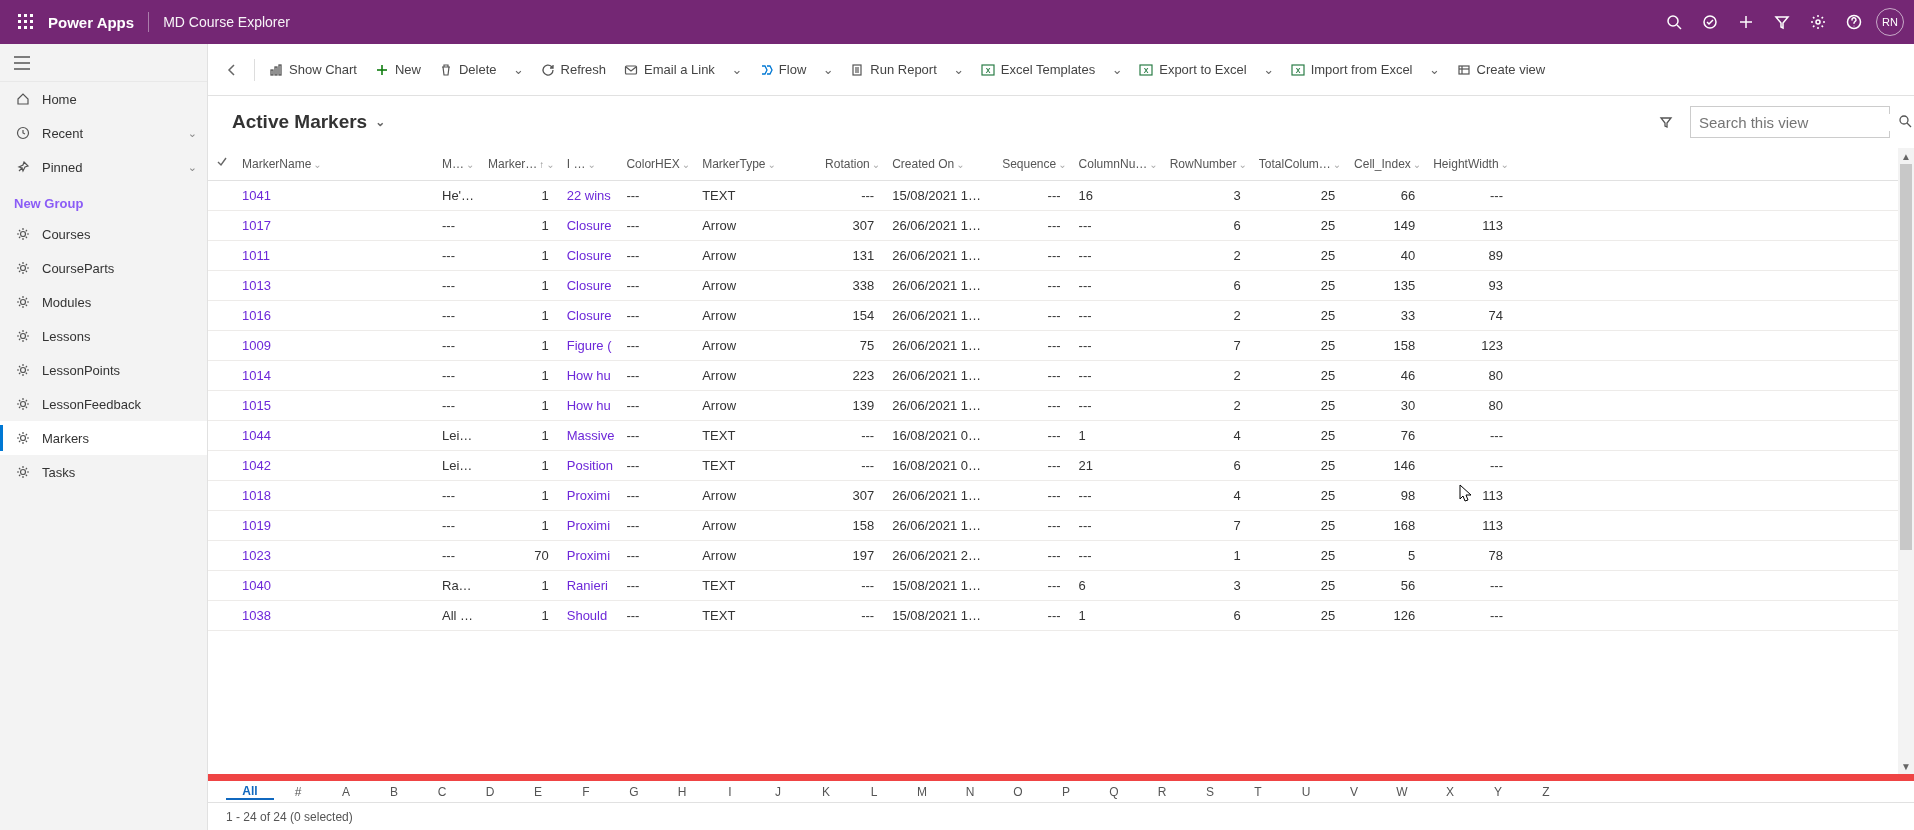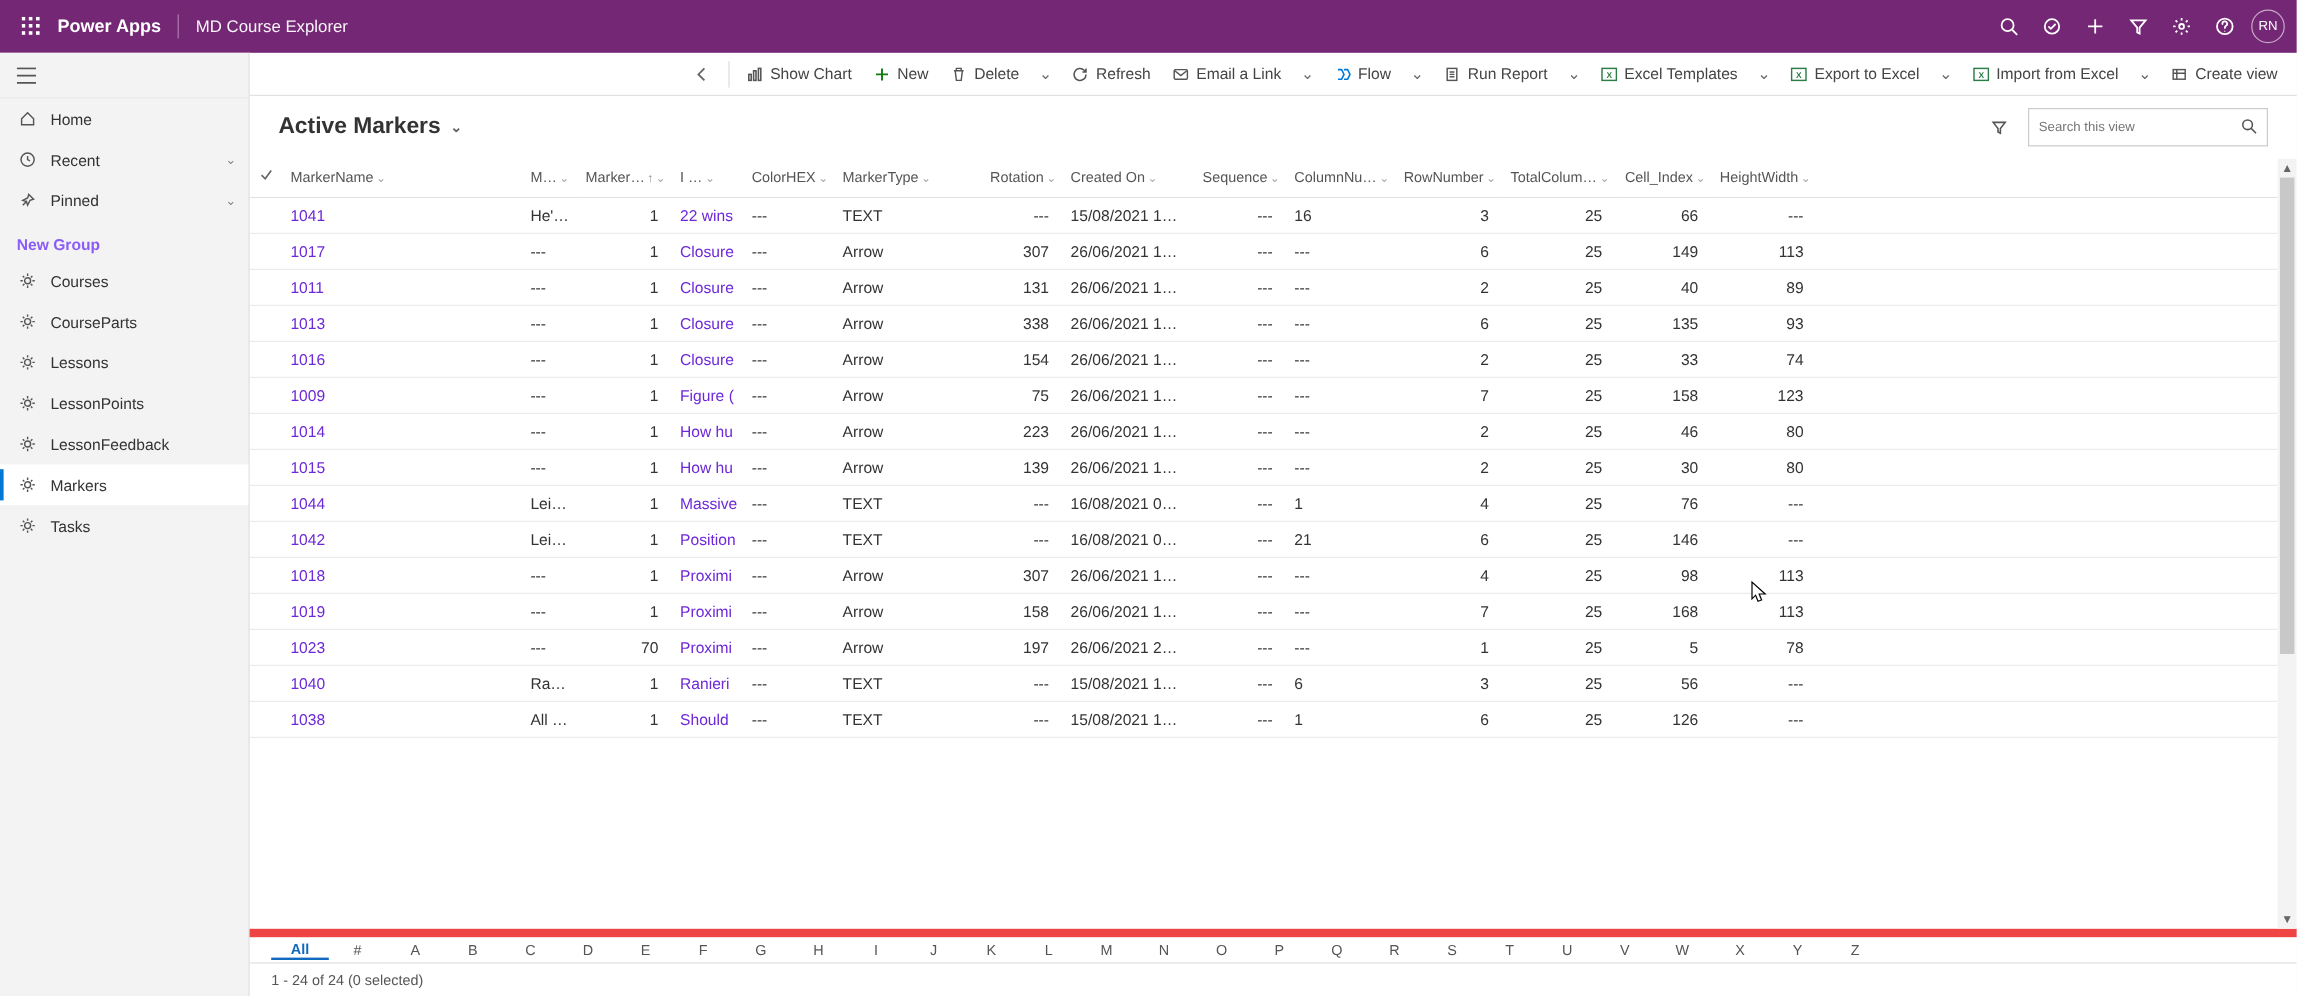--- a/index.html
+++ b/index.html
@@ -21,34 +21,34 @@
   .leftnav { width:208px; background:#f3f3f3; border-right:1px solid #e1e1e1; display:flex; flex-direction:column; font-size:13px; color:#333; }
   .hamburger { height:38px; display:flex; align-items:center; padding-left:14px; border-bottom:1px solid #e8e8e8; cursor:pointer; }
   .navitem { height:34px; display:flex; align-items:center; padding-left:14px; cursor:pointer; position:relative; }
   .navitem .nicon { width:18px; display:flex; justify-content:center; margin-right:10px; color:#555; }
   .navitem .chev { position:absolute; right:10px; color:#888; font-size:11px; }
   .navgroup { padding:12px 14px 6px; font-weight:600; color:#8b5cf6; }
   .navitem.active { background:#fff; }
   .navitem.active::before { content:""; position:absolute; left:0; top:4px; bottom:4px; width:3px; background:#0078d4; }
   
   .main { flex:1; display:flex; flex-direction:column; min-width:0; }
-  .cmdbar { height:36px; border-bottom:1px solid #e1e1e1; display:flex; align-items:center; padding:0 8px; gap:2px;justify-content:flex-end; }
+  .cmdbar { height:52px; border-bottom:1px solid #e1e1e1; display:flex; align-items:center; padding:0 8px; gap:2px; }
   .backbtn { width:32px; height:32px; display:flex; align-items:center; justify-content:center; cursor:pointer; color:#666; }
   .vsplit { width:1px; height:22px; background:#ddd; margin:0 4px; }
   .cmd { height:32px; display:flex; align-items:center; padding:0 8px; cursor:pointer; color:#444; white-space:nowrap; }
   .cmd svg { margin-right:6px; }
   .cmdsplit { width:24px; display:flex; align-items:center; justify-content:center; cursor:pointer; color:#666; }
   
   .viewhdr { height:52px; display:flex; align-items:center; padding:0 24px; }
   .viewtitle { font-size:19px; font-weight:600; color:#333; display:flex; align-items:center; cursor:pointer; }
   .viewtitle .chev { margin-left:8px; font-size:12px; color:#666; }
   .viewhdr .spacer { flex:1; }
   .filterbtn { width:32px; height:32px; display:flex; align-items:center; justify-content:center; cursor:pointer; color:#555; }
   .searchbox { display:flex; align-items:center; border:1px solid #ccc; height:32px; width:200px; margin-left:8px; padding:0 8px; }
-  .searchbox input { border:none; outline:none; flex:1; font-size:11px; }
+  .searchbox input { border:none; outline:none; flex:1; font-size:15px; }
   .searchbox .sicon { color:#555; }
   
   .gridwrap { flex:1; display:flex; overflow:hidden; position:relative; }
   .grid { flex:1; overflow:auto; }
   table { border-collapse:collapse; width:100%; }
   thead th { position:sticky; top:0; background:#fff; font-weight:400; color:#555; text-align:left; height:32px; border-bottom:1px solid #e1e1e1; padding:0 6px; font-size:12px; white-space:nowrap; }
   thead th .hsort { color:#888; margin-left:2px; font-size:10px; }
   thead th .hdd { color:#aaa; margin-left:2px; font-size:10px; }
   tbody td { height:30px; border-bottom:1px solid #edebe9; padding:0 6px; white-space:nowrap; overflow:hidden; text-overflow:ellipsis; font-size:13px; }
   .linkcell { color:#6d28d9; cursor:pointer; }
@@ -200,20 +200,29 @@
             </span>
             <span>CourseParts</span>
           </div>
           <div class="navitem">
             <span class="nicon">
               <svg width="14" height="14" viewBox="0 0 14 14" fill="none" stroke="#555" stroke-width="1.2">
                 <circle cx="7" cy="7" r="2.5"></circle>
                 <path d="M7 1v2M7 11v2M1 7h2M11 7h2M3 3l1.3 1.3M9.7 9.7L11 11M11 3L9.7 4.3M4.3 9.7L3 11"></path>
               </svg>
             </span>
+            <span>Modules</span>
+          </div>
+          <div class="navitem">
+            <span class="nicon">
+              <svg width="14" height="14" viewBox="0 0 14 14" fill="none" stroke="#555" stroke-width="1.2">
+                <circle cx="7" cy="7" r="2.5"></circle>
+                <path d="M7 1v2M7 11v2M1 7h2M11 7h2M3 3l1.3 1.3M9.7 9.7L11 11M11 3L9.7 4.3M4.3 9.7L3 11"></path>
+              </svg>
+            </span>
             <span>Lessons</span>
           </div>
           <div class="navitem">
             <span class="nicon">
               <svg width="14" height="14" viewBox="0 0 14 14" fill="none" stroke="#555" stroke-width="1.2">
                 <circle cx="7" cy="7" r="2.5"></circle>
                 <path d="M7 1v2M7 11v2M1 7h2M11 7h2M3 3l1.3 1.3M9.7 9.7L11 11M11 3L9.7 4.3M4.3 9.7L3 11"></path>
               </svg>
             </span>
             <span>LessonPoints</span>

